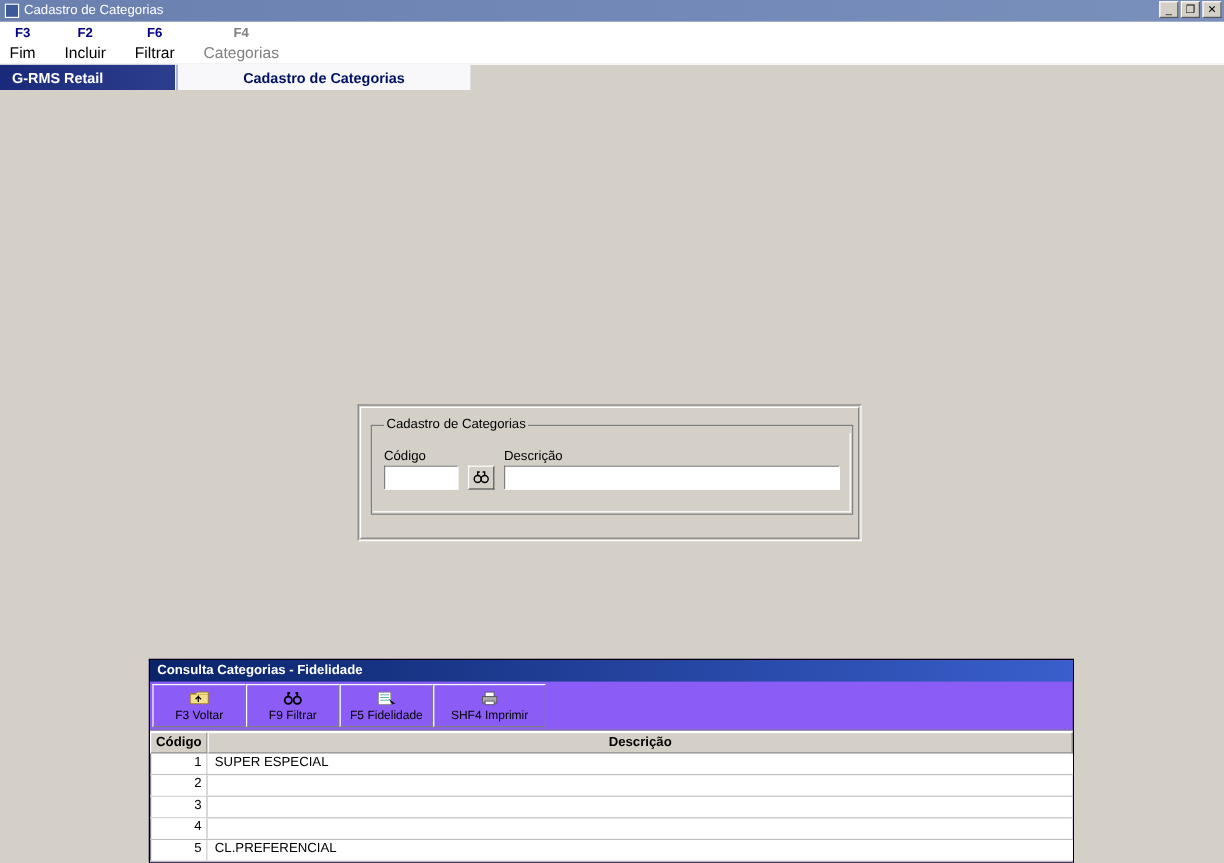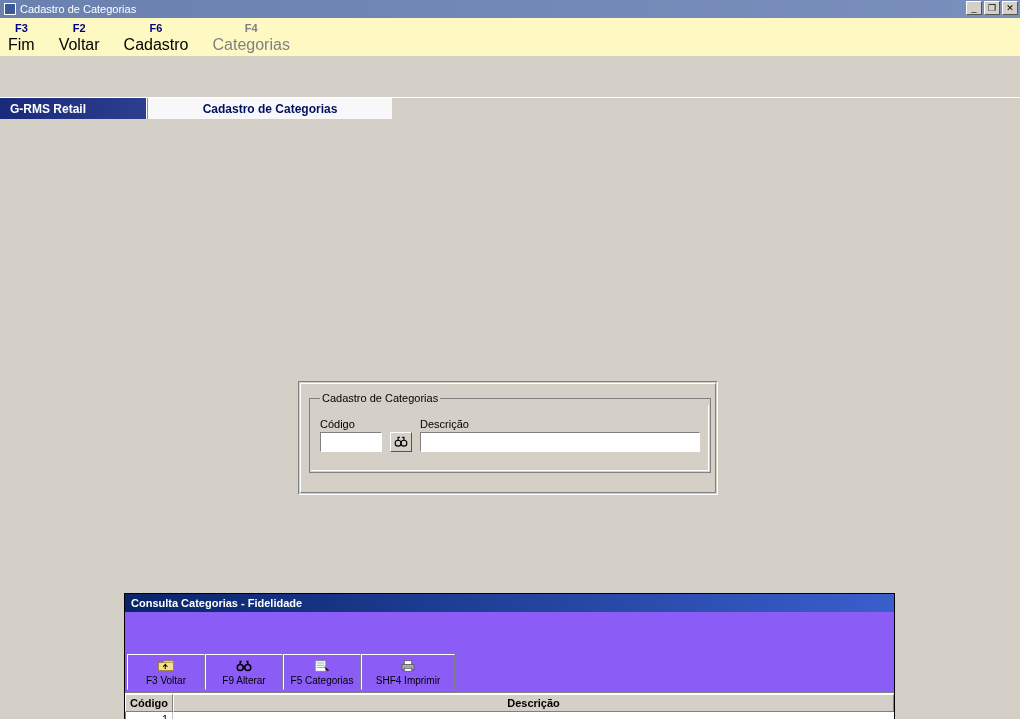--- a/index.html
+++ b/index.html
@@ -5,29 +5,29 @@
   * { box-sizing: border-box; margin: 0; padding: 0; font-family: Tahoma, Arial, sans-serif; }
   body { background: #d4d0c8; width: 1020px; height: 719px; overflow: hidden; position: relative; }
 
   
   .titlebar { background: #6e84b4; background: linear-gradient(to right, #6a81b0, #7a8fbc); height: 18px; display: flex; align-items: center; padding-left: 4px; color: #fff; font-size: 11px; position: relative; }
   .titlebar .sys-icon { width: 12px; height: 12px; background: #3d5a98; margin-right: 4px; border: 1px solid #fff; }
   .titlebar .controls { position: absolute; right: 2px; top: 1px; display: flex; gap: 2px; }
   .titlebar .ctrl { width: 16px; height: 14px; background: #d4d0c8; border: 1px solid #fff; border-right-color:#555; border-bottom-color:#555; font-size: 9px; display:flex; align-items:center; justify-content:center; color:#000; }
 
   
-  .fkeybar { background: #fef9c3; padding: 4px 8px 2px 8px; display:flex; gap: 24px; }
+  .fkeybar { background: #ffffff; padding: 4px 8px 2px 8px; display:flex; gap: 24px; }
   .fkey { text-align:center; cursor:pointer; }
   .fkey .key { color: #000080; font-weight: bold; font-size: 11px; }
-  .fkey .lbl { color: #000; font-size: 16px; margin-top: 2px; }
+  .fkey .lbl { color: #000; font-size: 13px; margin-top: 2px; }
   .fkey.disabled .key { color: #808080; }
   .fkey.disabled .lbl { color: #808080; }
 
   
-  .headerstrip { display:flex; height: 22px; border-top: 1px solid #fff; margin-top: 41px; }
+  .headerstrip { display:flex; height: 22px; border-top: 1px solid #fff; }
   .hs-left { background: #1a2a7a; background: linear-gradient(to right, #1a2a7a, #2e3e8e); color:#fff; font-weight:bold; font-size:12px; display:flex; align-items:center; padding: 0 10px; width: 147px; border-right: 1px solid #fff; }
   .hs-mid { background: linear-gradient(to right, #2e3e8e, #aeb8e0); flex: 1; display:flex; align-items:center; justify-content:center; color:#001060; font-weight:bold; font-size:12px; }
   .hs-right { background: #f8f8fa; color:#001060; font-weight:bold; font-size:12px; display:flex; align-items:center; justify-content:center; width: 245px; border-left: 1px solid #8090c0; }
 
   
   .workspace { position: relative; height: calc(719px - 18px - 46px - 22px); }
 
   
   .panel-outer { position:absolute; left: 298px; top: 262px; width: 420px; height: 114px; background:#d4d0c8; border: 1px solid #808080; border-right-color:#fff; border-bottom-color:#fff; padding:1px; }
   .panel-inner { width:100%; height:100%; border: 1px solid #fff; border-right-color:#808080; border-bottom-color:#808080; padding: 8px; }
@@ -39,21 +39,21 @@
   .field-col input { font-size:11px; height: 20px; border: 1px solid #808080; border-right-color:#fff; border-bottom-color:#fff; background:#fff; padding: 2px 4px; }
   .input-codigo { width: 62px; }
   .input-desc { width: 280px; }
   .btn-search { width: 22px; height: 20px; background:#d4d0c8; border:1px solid #fff; border-right-color:#555; border-bottom-color:#555; display:flex; align-items:center; justify-content:center; cursor:pointer; }
   .btn-search svg { width:14px; height:14px; }
 
   
   .consulta { position:absolute; left: 124px; top: 474px; width: 771px; background:#8b5cf6; border: 1px solid #000; }
   .consulta-title { background: linear-gradient(to right, #0a246a, #3a5fcc); color:#fff; font-size:11px; font-weight:bold; padding: 3px 6px; }
   .consulta-toolbar { display:flex; padding: 2px; border-bottom: 1px solid #808080; }
-  .tool-btn { width: 78px; height: 36px; border:1px solid #fff; border-right-color:#808080; border-bottom-color:#808080; display:flex; flex-direction:column; align-items:center; justify-content:center; gap:2px; cursor:pointer; font-size:10px; color:#000;margin-top:40px; }
+  .tool-btn { width: 78px; height: 36px; border:1px solid #fff; border-right-color:#808080; border-bottom-color:#808080; display:flex; flex-direction:column; align-items:center; justify-content:center; gap:2px; cursor:pointer; font-size:10px; color:#000; }
   .tool-btn.wide { width: 94px; text-align: center; }
   .tool-btn svg { width:18px; height:14px; }
   .grid { border-top: 1px solid #fff; }
   .grid-header { display:flex; background:#d4d0c8; }
   .grid-header .gh { border:1px solid #fff; border-right-color:#808080; border-bottom-color:#808080; font-size:11px; font-weight:bold; text-align:center; padding: 2px 4px; background:#d4d0c8; }
   .gh-cod { width: 48px; }
   .gh-desc { flex:1; }
   .grid-body { background:#fff; }
   .grid-row { display:flex; height: 18px; border-bottom: 1px solid #c0c0c0; font-size:11px; }
   .grid-row .cell-cod { width:48px; text-align:right; padding: 1px 4px; border-right:1px solid #c0c0c0; background:#fff; border-left:1px solid #808080; }
@@ -72,25 +72,25 @@
   </div>
 </div>
 
 <div class="fkeybar">
   <div class="fkey">
     <div class="key">F3</div>
     <div class="lbl">Fim</div>
   </div>
   <div class="fkey">
     <div class="key">F2</div>
-    <div class="lbl">Voltar</div>
+    <div class="lbl">Incluir</div>
   </div>
   <div class="fkey">
     <div class="key">F6</div>
-    <div class="lbl">Cadastro</div>
+    <div class="lbl">Filtrar</div>
   </div>
   <div class="fkey disabled">
     <div class="key">F4</div>
     <div class="lbl">Categorias</div>
   </div>
 </div>
 
 <div class="headerstrip">
   <div class="hs-left">G-RMS Retail</div>
   <div class="hs-right">Cadastro de Categorias</div>
@@ -133,57 +133,59 @@
           <path d="M11 12 L11 6 L8 9 M11 6 L14 9" stroke="#000" fill="none" stroke-width="1.4"></path>
         </svg>
         <span>F3 Voltar</span>
       </div>
       <div class="tool-btn">
         <svg viewBox="0 0 24 16">
           <circle cx="7" cy="10" r="4" fill="none" stroke="#000" stroke-width="2"></circle>
           <circle cx="17" cy="10" r="4" fill="none" stroke="#000" stroke-width="2"></circle>
           <path d="M7 6 L7 2 L9 2 M17 6 L17 2 L15 2" stroke="#000" stroke-width="2" fill="none"></path>
         </svg>
-        <span>F9 Alterar</span>
+        <span>F9 Filtrar</span>
       </div>
       <div class="tool-btn">
         <svg viewBox="0 0 24 16">
           <rect x="3" y="1" width="14" height="14" fill="#fff" stroke="#808080"></rect>
           <path d="M5 4 L15 4 M5 7 L15 7 M5 10 L15 10" stroke="#5aa" stroke-width="1"></path>
           <path d="M14 8 L22 14 L18 14 L20 16" fill="#000"></path>
         </svg>
-        <span>F5 Categorias</span>
+        <span>F5 Fidelidade</span>
       </div>
       <div class="tool-btn wide">
         <svg viewBox="0 0 24 16">
           <rect x="4" y="6" width="16" height="7" fill="#aaa" stroke="#555"></rect>
           <rect x="7" y="1" width="10" height="5" fill="#fff" stroke="#555"></rect>
           <rect x="7" y="11" width="10" height="4" fill="#fff" stroke="#555"></rect>
         </svg>
         <span>SHF4 Imprimir</span>
       </div>
     </div>
     <div class="grid">
       <div class="grid-header">
         <div class="gh gh-cod">Código</div>
         <div class="gh gh-desc">Descrição</div>
       </div>
       <div class="grid-body">
         <div class="grid-row">
           <div class="cell-cod">1</div>
+          <div class="cell-desc">SUPER ESPECIAL</div>
         </div>
         <div class="grid-row">
           <div class="cell-cod">2</div>
         </div>
         <div class="grid-row">
           <div class="cell-cod">3</div>
         </div>
         <div class="grid-row">
           <div class="cell-cod">4</div>
         </div>
         <div class="grid-row">
           <div class="cell-cod">5</div>
+          <div class="cell-desc">CL.PREFERENCIAL</div>
         </div>
       </div>
     </div>
   </div>
 
 </div>
 
 </body></html>

